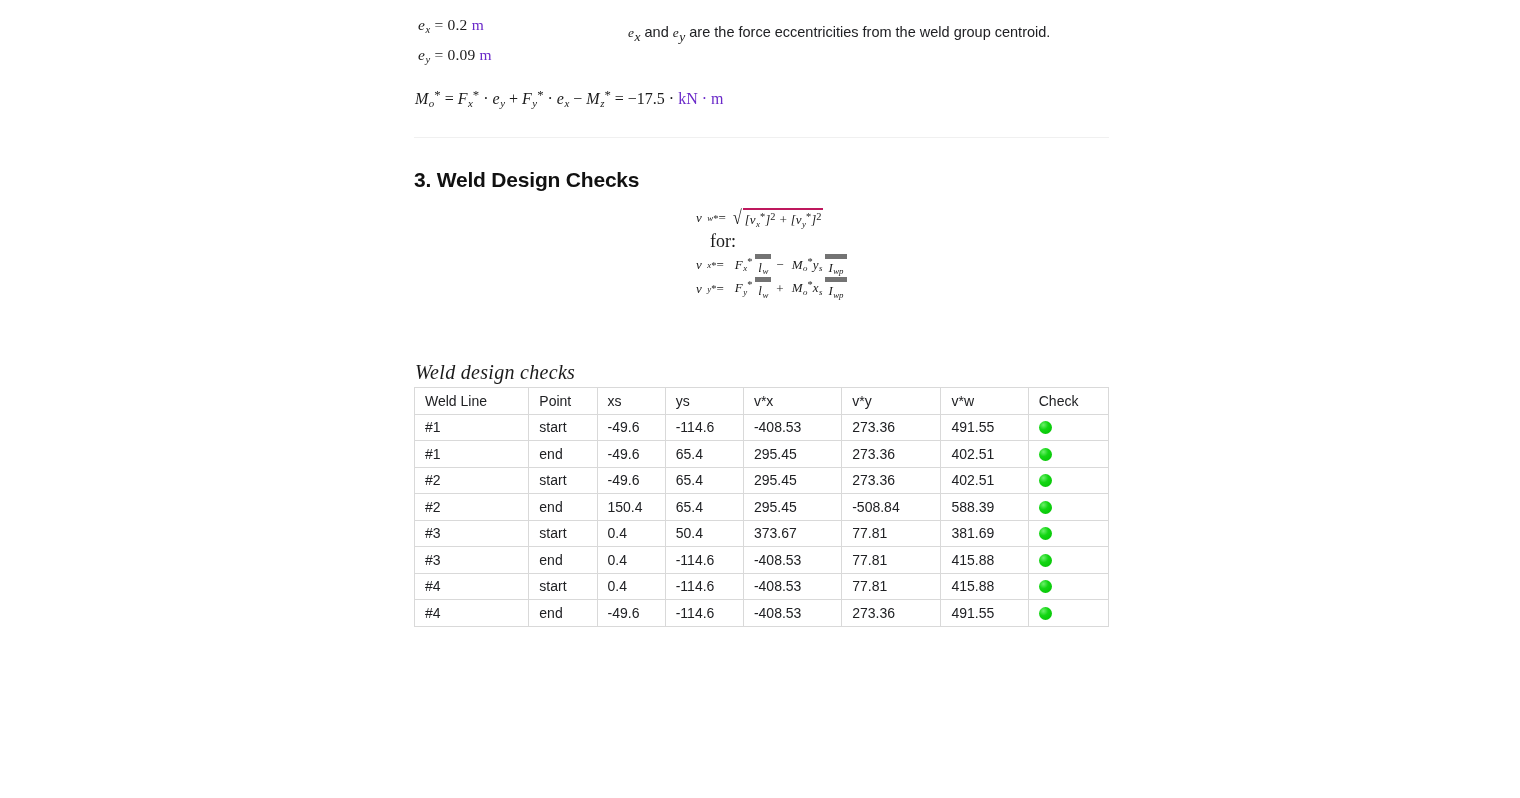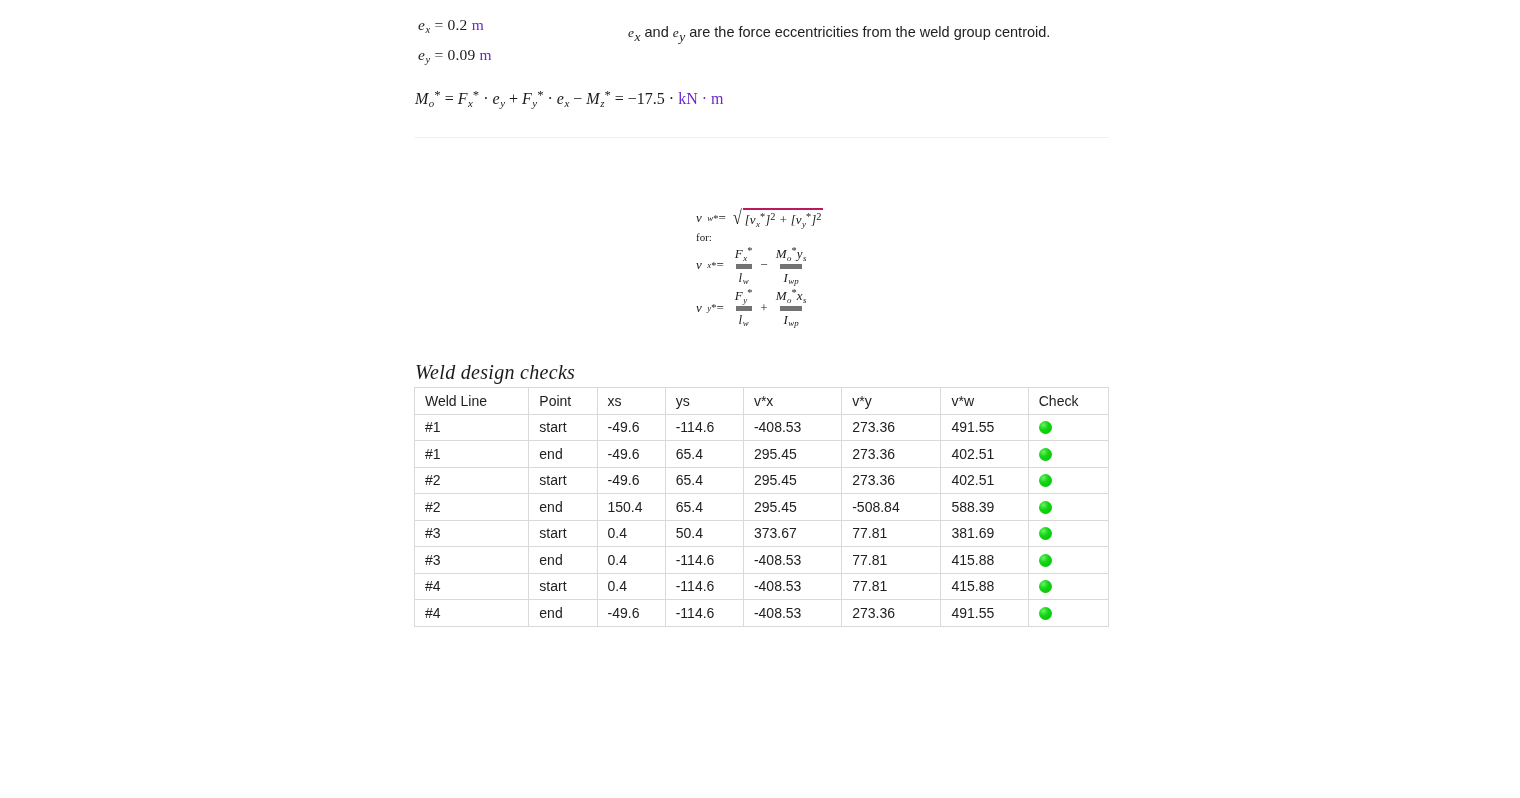--- a/index.html
+++ b/index.html
@@ -117,22 +117,22 @@
     display: flex;
     align-items: center;
     margin-bottom: 1px;
     white-space: nowrap;
   }
   .frow .lhs { font-style: italic; margin-right: 5px; }
   .frow .eq { font-style: normal; margin-right: 6px; }
   .for-label {
     font-family: "Liberation Serif", serif;
     font-style: normal;
-    font-size: 11px;
-    margin: 2px 0 2px 0;
+    font-size: 18px;
+    margin: 2px 0 2px 14px;
   }
 
   
   .radical {
     display: inline-flex;
     align-items: stretch;
   }
   .radical .sign {
     font-size: 20px;
     line-height: 1;
@@ -141,21 +141,20 @@
   }
   .radical .bar {
     border-top: 2px solid #be185d;
     padding: 1px 2px 0 2px;
     font-style: italic;
   }
 
   
   .frac {
     display: inline-flex;
-    flex-direction: column;
     align-items: center;
     vertical-align: middle;
     margin: 0 2px;
   }
   .frac .numer {
     padding: 0 3px 1px 3px;
     font-style: italic;
   }
   .frac .denom {
     border-top: 5px solid #737373;
@@ -260,20 +259,21 @@
       <span>M</span><sub class="v">z</sub><sup class="star">*</sup>
       <span class="op">=</span>
       <span class="num">−17.5</span>
       <span class="op">·</span>
       <span class="unit">kN · m</span>
     </div>
   </div>
 
   <div class="divider"></div>
 
+  <div class="section-heading">3. Weld Design Checks</div>
 
   <div class="formula-block">
 
     <div class="frow">
       <span class="lhs">v</span>
         <sub class="v">w</sub>
         <sup class="star">*</sup>
       <span class="eq">=</span>
       <span class="radical">
         <span class="sign">√</span>

